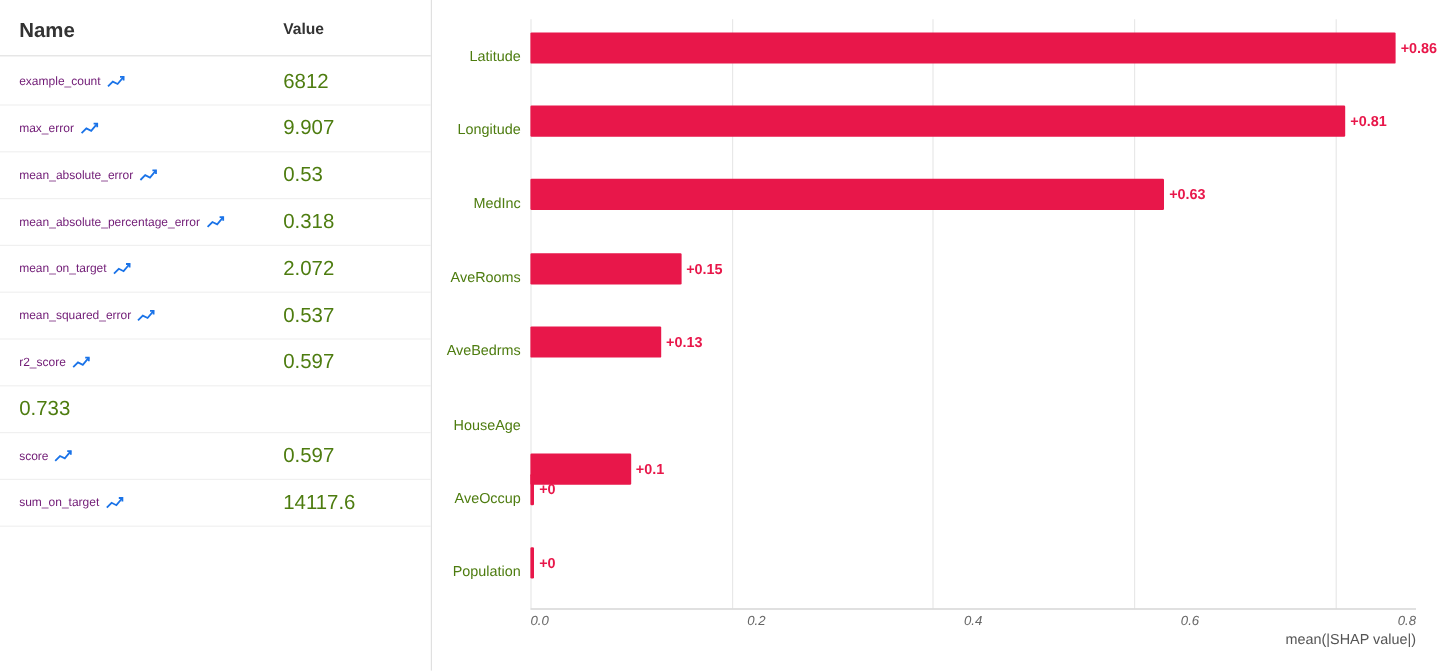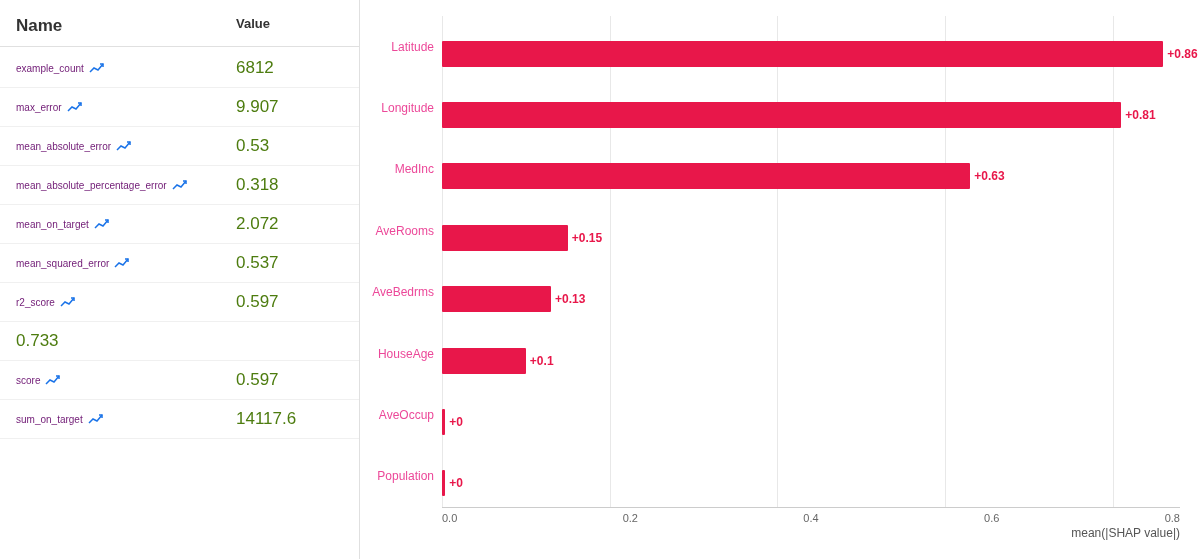--- a/index.html
+++ b/index.html
@@ -106,21 +106,21 @@
       display: flex;
       flex-direction: column;
       justify-content: space-around;
       width: 72px;
       padding-right: 8px;
       padding-bottom: 36px;
     }
 
     .y-label {
       font-size: 12px;
-      color: #ec4899;
+      color: #4d7c0f;
       text-align: right;
       line-height: 1;
     }
 
     .chart-plot-area {
       flex: 1;
       display: flex;
       flex-direction: column;
       position: relative;
     }
@@ -146,21 +146,21 @@
     .grid-line {
       position: absolute;
       top: 0;
       bottom: 0;
       width: 1px;
       background: #e8e8e8;
     }
 
     .bar-row {
       display: flex;
-      align-items: flex-end;
+      align-items: flex-start;
       height: 40px;
       position: relative;
     }
 
     .bar {
       height: 26px;
       background: #e8174a;
       border-radius: 1px;
       position: relative;
       display: flex;
@@ -191,20 +191,21 @@
     .x-ticks {
       display: flex;
       justify-content: space-between;
       padding-top: 4px;
     }
 
     .x-tick {
       font-size: 11px;
       color: #666;
       text-align: center;
+      font-style: italic;
     }
 
     .x-axis-title {
       text-align: right;
       font-size: 12px;
       color: #555;
       margin-top: 2px;
     }
   </style>
 </head>
@@ -377,21 +378,21 @@
               <div class="bar" style="width: 17.0455%;">
                 <span class="bar-label-inside">+0.15</span>
               </div>
             </div>
             <div class="bar-row">
               <div class="bar" style="width: 14.7727%;">
                 <span class="bar-label-inside">+0.13</span>
               </div>
             </div>
             <div class="bar-row">
-              <div class="bar" style="width: 11.3636%;">
+              <div class="bar" style="width: 11.3636%; margin-top: 44px;">
                 <span class="bar-label-inside">+0.1</span>
               </div>
             </div>
             <div class="bar-row">
               <div class="bar" style="width: 0.454545%;">
                 <span class="bar-label-inside">+0</span>
               </div>
             </div>
             <div class="bar-row">
               <div class="bar" style="width: 0.454545%;">

